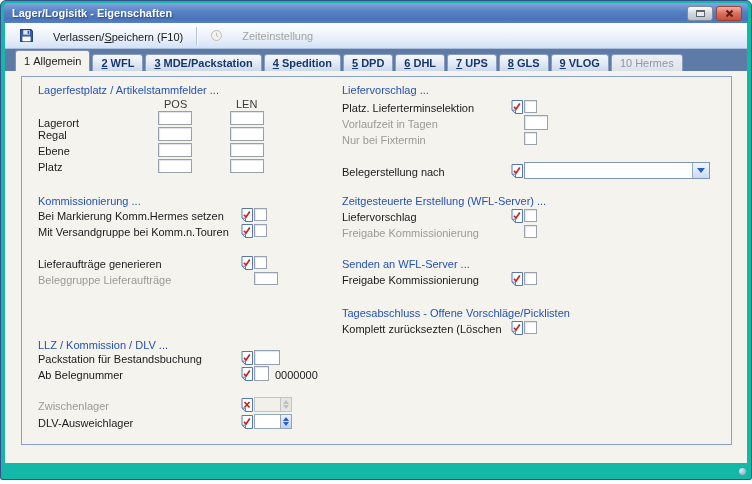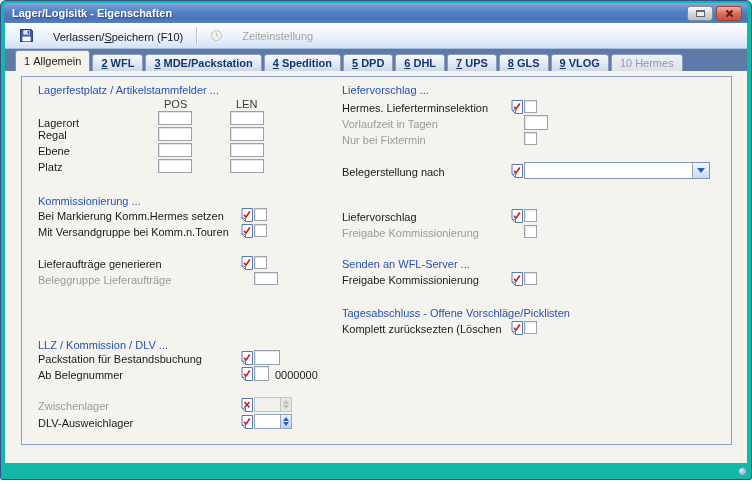--- a/index.html
+++ b/index.html
@@ -270,21 +270,21 @@
       </span>
       <div class="spin" style="left:232px;top:337px">
         <span class="sbtn">
             <span class="arr-up"></span>
             <span class="arr-dn"></span>
           </span>
       </div>
 
       <div class="h" style="left:320px;top:7px">Liefervorschlag ...</div>
 
-      <div class="lbl" style="left:320px;top:25px">Hermes. Lieferterminselektion</div>
+      <div class="lbl" style="left:320px;top:25px">Platz. Lieferterminselektion</div>
       <span class="dicon" style="left:488px;top:23px">
         <svg width="13" height="14" viewBox="0 0 13 14">
             <path d="M2 .5h10.5v13H5.5L2 10.2z" fill="#fff" stroke="#5578b5"></path>
             <path d="M2 10.2h3.5v3.3" fill="none" stroke="#5578b5"></path>
             <path d="M4 6.8l2 2.4 3.8-5.6" stroke="#c42222" stroke-width="1.7" fill="none"></path>
           </svg>
       </span>
       <span class="cb" style="left:502px;top:23px"></span>
 
       <div class="lbl dis" style="left:320px;top:41px">Vorlaufzeit in Tagen</div>
@@ -300,20 +300,21 @@
             <path d="M2 10.2h3.5v3.3" fill="none" stroke="#5578b5"></path>
             <path d="M4 6.8l2 2.4 3.8-5.6" stroke="#c42222" stroke-width="1.7" fill="none"></path>
           </svg>
       </span>
       <div class="combo" style="left:502px;top:85px">
         <span class="cbtn">
             <span class="arr-dn"></span>
           </span>
       </div>
 
+      <div class="h" style="left:320px;top:118px">Zeitgesteuerte Erstellung (WFL-Server) ...</div>
 
       <div class="lbl" style="left:320px;top:134px">Liefervorschlag</div>
       <span class="dicon" style="left:488px;top:132px">
         <svg width="13" height="14" viewBox="0 0 13 14">
             <path d="M2 .5h10.5v13H5.5L2 10.2z" fill="#fff" stroke="#5578b5"></path>
             <path d="M2 10.2h3.5v3.3" fill="none" stroke="#5578b5"></path>
             <path d="M4 6.8l2 2.4 3.8-5.6" stroke="#c42222" stroke-width="1.7" fill="none"></path>
           </svg>
       </span>
       <span class="cb" style="left:502px;top:132px"></span>

